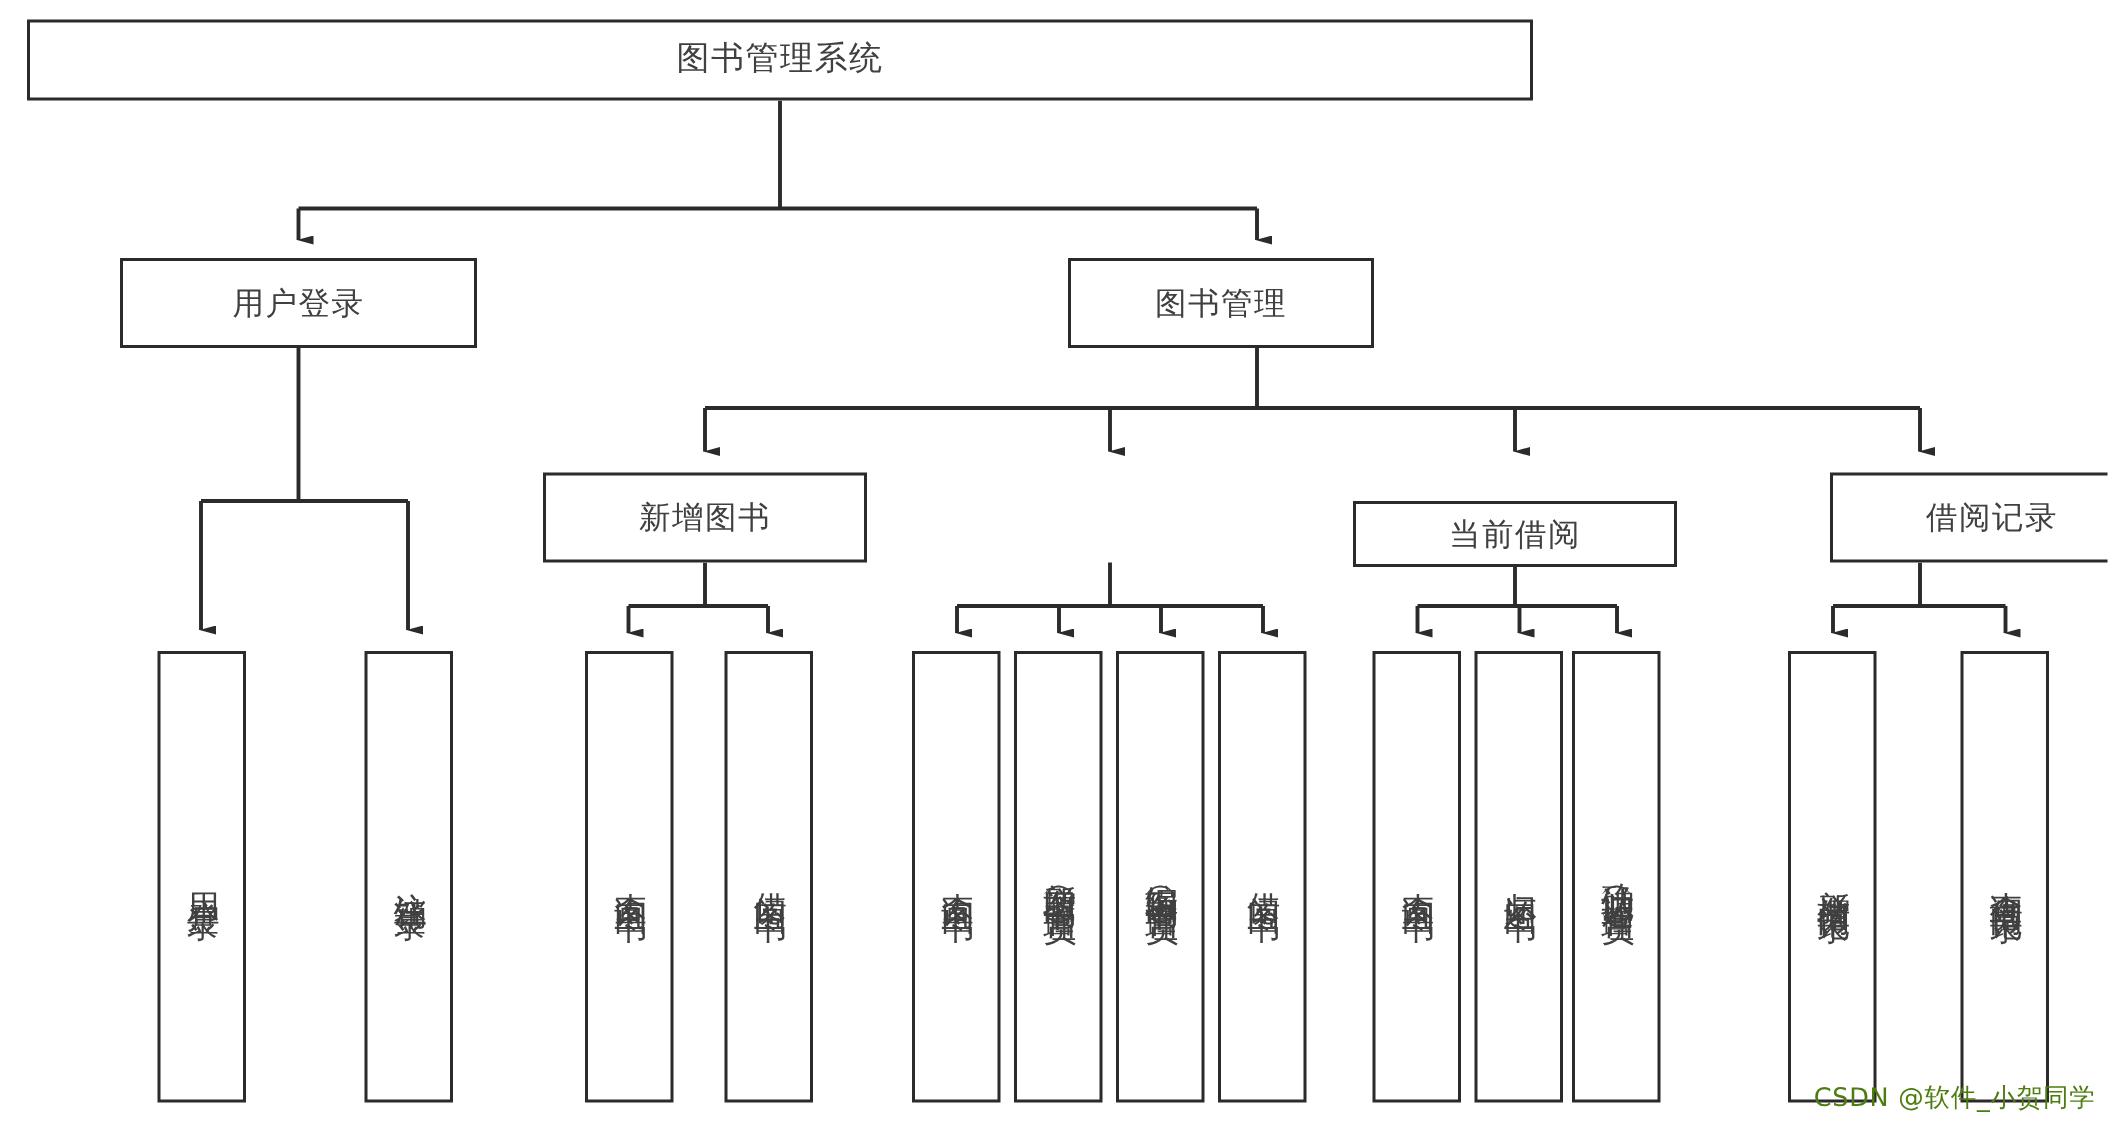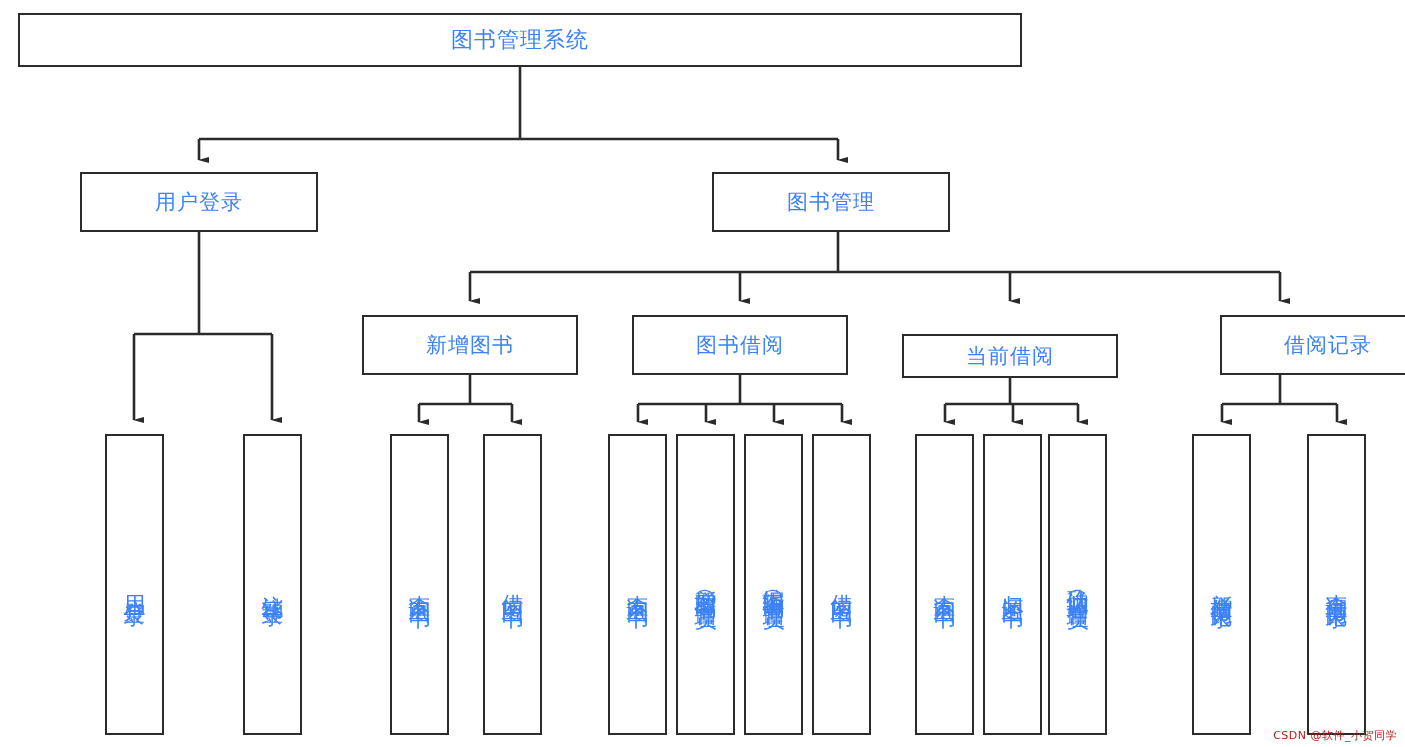--- a/index.html
+++ b/index.html
@@ -15,21 +15,21 @@
 
   
   .node{
     position:absolute;
     box-sizing:border-box;
     background:#ffffff;
     border:2px solid #2b2b2b;
     display:flex;
     align-items:center;
     justify-content:center;
-    color:#3b82f6;
+    color:#404040;
     line-height:1.18;
   }
   .node.horiz{
     font-size:21px;
     letter-spacing:1px;
     white-space:nowrap;
   }
   .node.root{font-size:22px;}
 
   
@@ -48,22 +48,22 @@
     text-align:center;
     max-height:100%;
   }
   .node.vert.long .vtext{letter-spacing:3px;}
 
   
   #watermark{
     position:absolute;
     right:8px;
     bottom:4px;
-    font-size:11px;
-    color:#b91c1c;
+    font-size:17px;
+    color:#4d7c0f;
     letter-spacing:0.5px;
     white-space:nowrap;
     pointer-events:none;
   }
   svg{position:absolute;left:0;top:0;}
 </style>
 </head>
 <body>
 
 <div id="diagram">
@@ -119,31 +119,28 @@
   </svg>
 
   <div class="node horiz root" style="left:18px;top:13px;width:1004px;height:54px;">
     <span>图书管理系统</span>
   </div>
 
   <div class="node horiz" style="left:80px;top:172px;width:238px;height:60px;">
     <span>用户登录</span>
   </div>
 
-  <div class="node horiz" style="left:712px;top:172px;width:238px;height:60px;">
+  <div class="node horiz" style="left:712px;top:172px;width:204px;height:60px;">
     <span>图书管理</span>
   </div>
 
   <div class="node horiz" style="left:362px;top:315px;width:216px;height:60px;">
     <span>新增图书</span>
   </div>
 
-  <div class="node horiz" style="left:632px;top:315px;width:216px;height:60px;">
-    <span>图书借阅</span>
-  </div>
 
   <div class="node horiz" style="left:902px;top:298px;width:216px;height:44px;margin-top:36px;">
     <span>当前借阅</span>
   </div>
 
   <div class="node horiz" style="left:1172px;top:315px;width:216px;height:60px;margin-left:48px;">
     <span>借阅记录</span>
   </div>
 
   <div class="node vert" style="left:105px;top:434px;width:59px;height:301px;">

